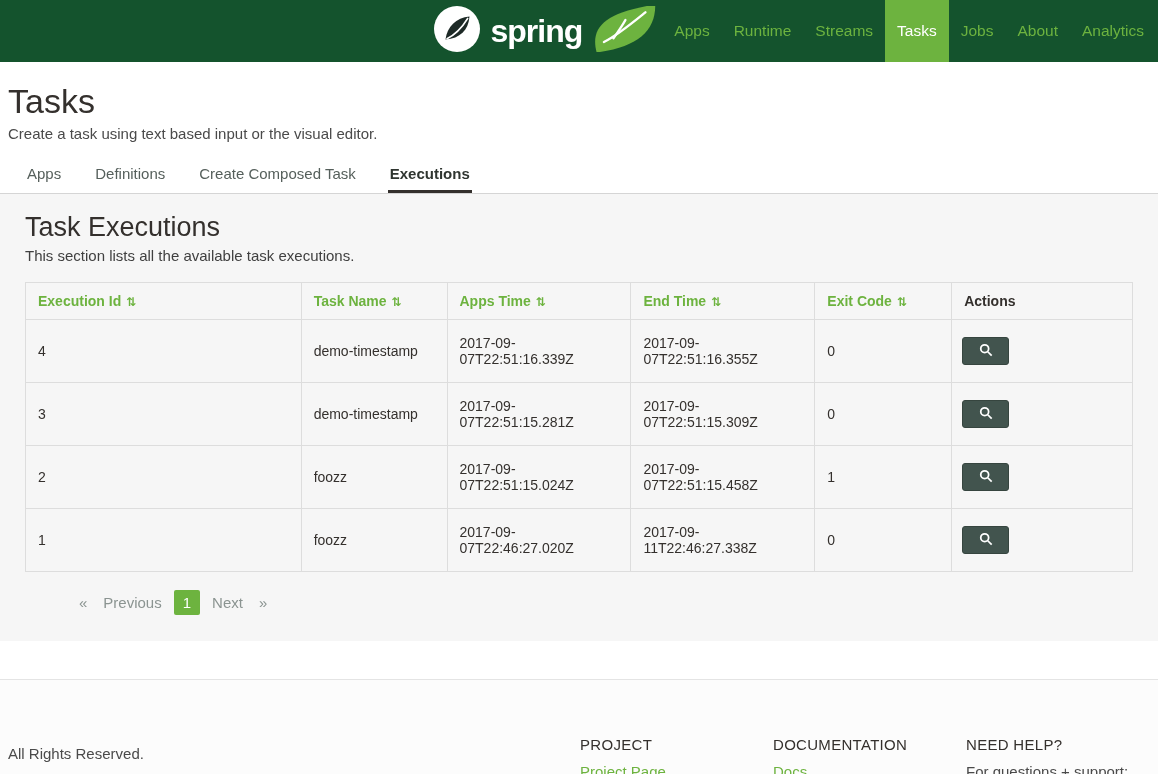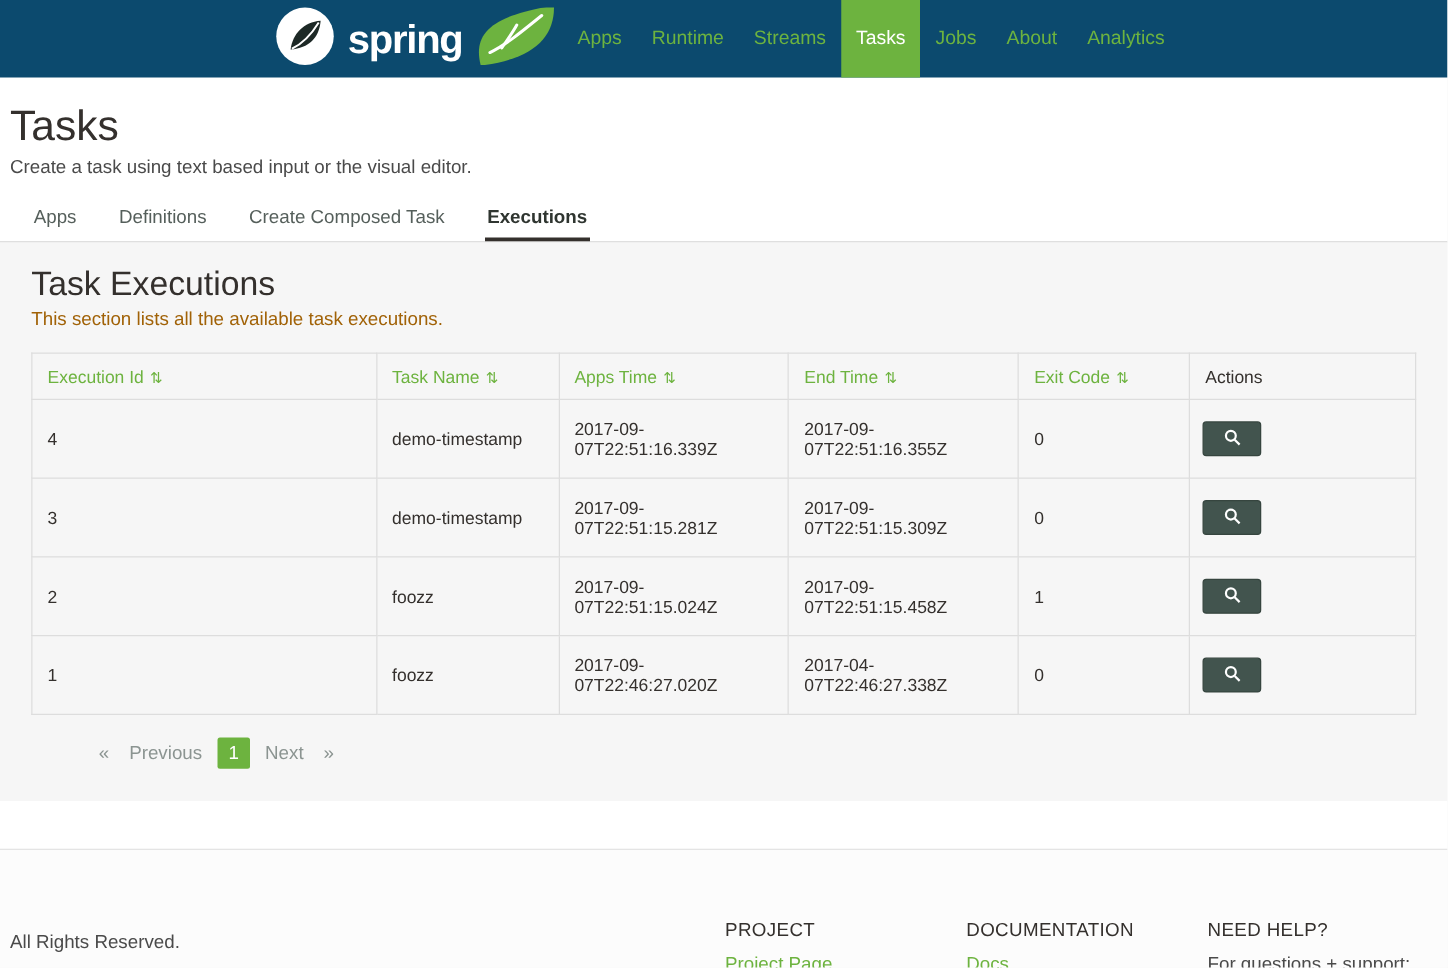--- a/index.html
+++ b/index.html
@@ -6,22 +6,22 @@
   html,body { margin:0; padding:0; }
   body {
     width:1158px; height:774px; overflow:hidden;
     font-family:"Liberation Sans", sans-serif;
     background:#ffffff; color:#34302d;
   }
   a { text-decoration:none; }
 
   
   .navbar {
-    height:62px; background:#0c4a6e;
-    display:flex; justify-content:center; align-items:stretch;
+    height:62px; background:#14532d;
+    display:flex; justify-content:flex-end; align-items:stretch;
   }
   .brand { display:flex; align-items:center; padding-left:8px; cursor:pointer; }
   .brand-text {
     color:#ffffff; font-size:32px; font-weight:bold;
     letter-spacing:-1px; margin:0 8px 0 10px;
   }
   .nav { display:flex; list-style:none; margin:0; padding:0 2px 0 0; }
   .nav-link {
     display:flex; align-items:center; height:62px; padding:0 12px;
     color:#6db33f; font-size:15.5px; cursor:pointer;
@@ -39,26 +39,26 @@
   .tabs { display:flex; border-bottom:1px solid #d5d5d5; padding-left:25px; }
   .tab {
     font-size:15px; color:#555f5b; padding:7px 2px 8px; margin-right:30px;
     border-bottom:3px solid transparent; cursor:pointer;
   }
   .tab.active { color:#2f3530; font-weight:bold; border-bottom-color:#34302d; }
 
   
   .panel { background:#f6f6f6; padding:16px 25px 26px; }
   .section-title { font-size:27px; font-weight:400; margin:2px 0 4px; color:#34302d; }
-  .section-sub { font-size:15px; color:#a16207; margin:0 0 18px; }
+  .section-sub { font-size:15px; color:#404040; margin:0 0 18px; }
 
   
   table { border-collapse:collapse; width:100%; background:transparent; }
   th, td { border:1px solid #dddddd; text-align:left; font-size:14px; }
-  th { padding:10px 10px 10px 12px; font-weight:400; color:#34302d; }
+  th { padding:10px 10px 10px 12px; font-weight:700; color:#34302d; }
   th a { color:#6db33f; cursor:pointer; }
   td { padding:15px 10px 15px 12px; color:#34302d; }
   td.actions-cell { padding:7px 10px; }
   .sort-icon {
     font-family:"DejaVu Sans", sans-serif; font-size:12px; margin-left:5px;
     color:#6db33f;
   }
   .sort-icon::after { content:"\21C5"; }
   .col-exec { width:276px; } .col-name { width:146px; } .col-start { width:184px; }
   .col-end { width:184px; } .col-exit { width:137px; } .col-actions { width:181px;margin-top:44px; }
@@ -213,21 +213,21 @@
                   <line x1="10" y1="10" x2="14.5" y2="14.5" stroke="#ffffff" stroke-width="2"></line>
                 </svg>
             </span>
           </button>
         </td>
       </tr>
       <tr>
         <td>1</td>
         <td>foozz</td>
         <td>2017-09-07T22:46:27.020Z</td>
-        <td>2017-04-07T22:46:27.338Z</td>
+        <td>2017-09-11T22:46:27.338Z</td>
         <td>0</td>
         <td class="actions-cell">
           <button class="detail-btn">
             <span>
               <svg width="14" height="14" viewBox="0 0 16 16">
                   <circle cx="6.5" cy="6.5" r="4.5" fill="none" stroke="#ffffff" stroke-width="2"></circle>
                   <line x1="10" y1="10" x2="14.5" y2="14.5" stroke="#ffffff" stroke-width="2"></line>
                 </svg>
             </span>
           </button>

